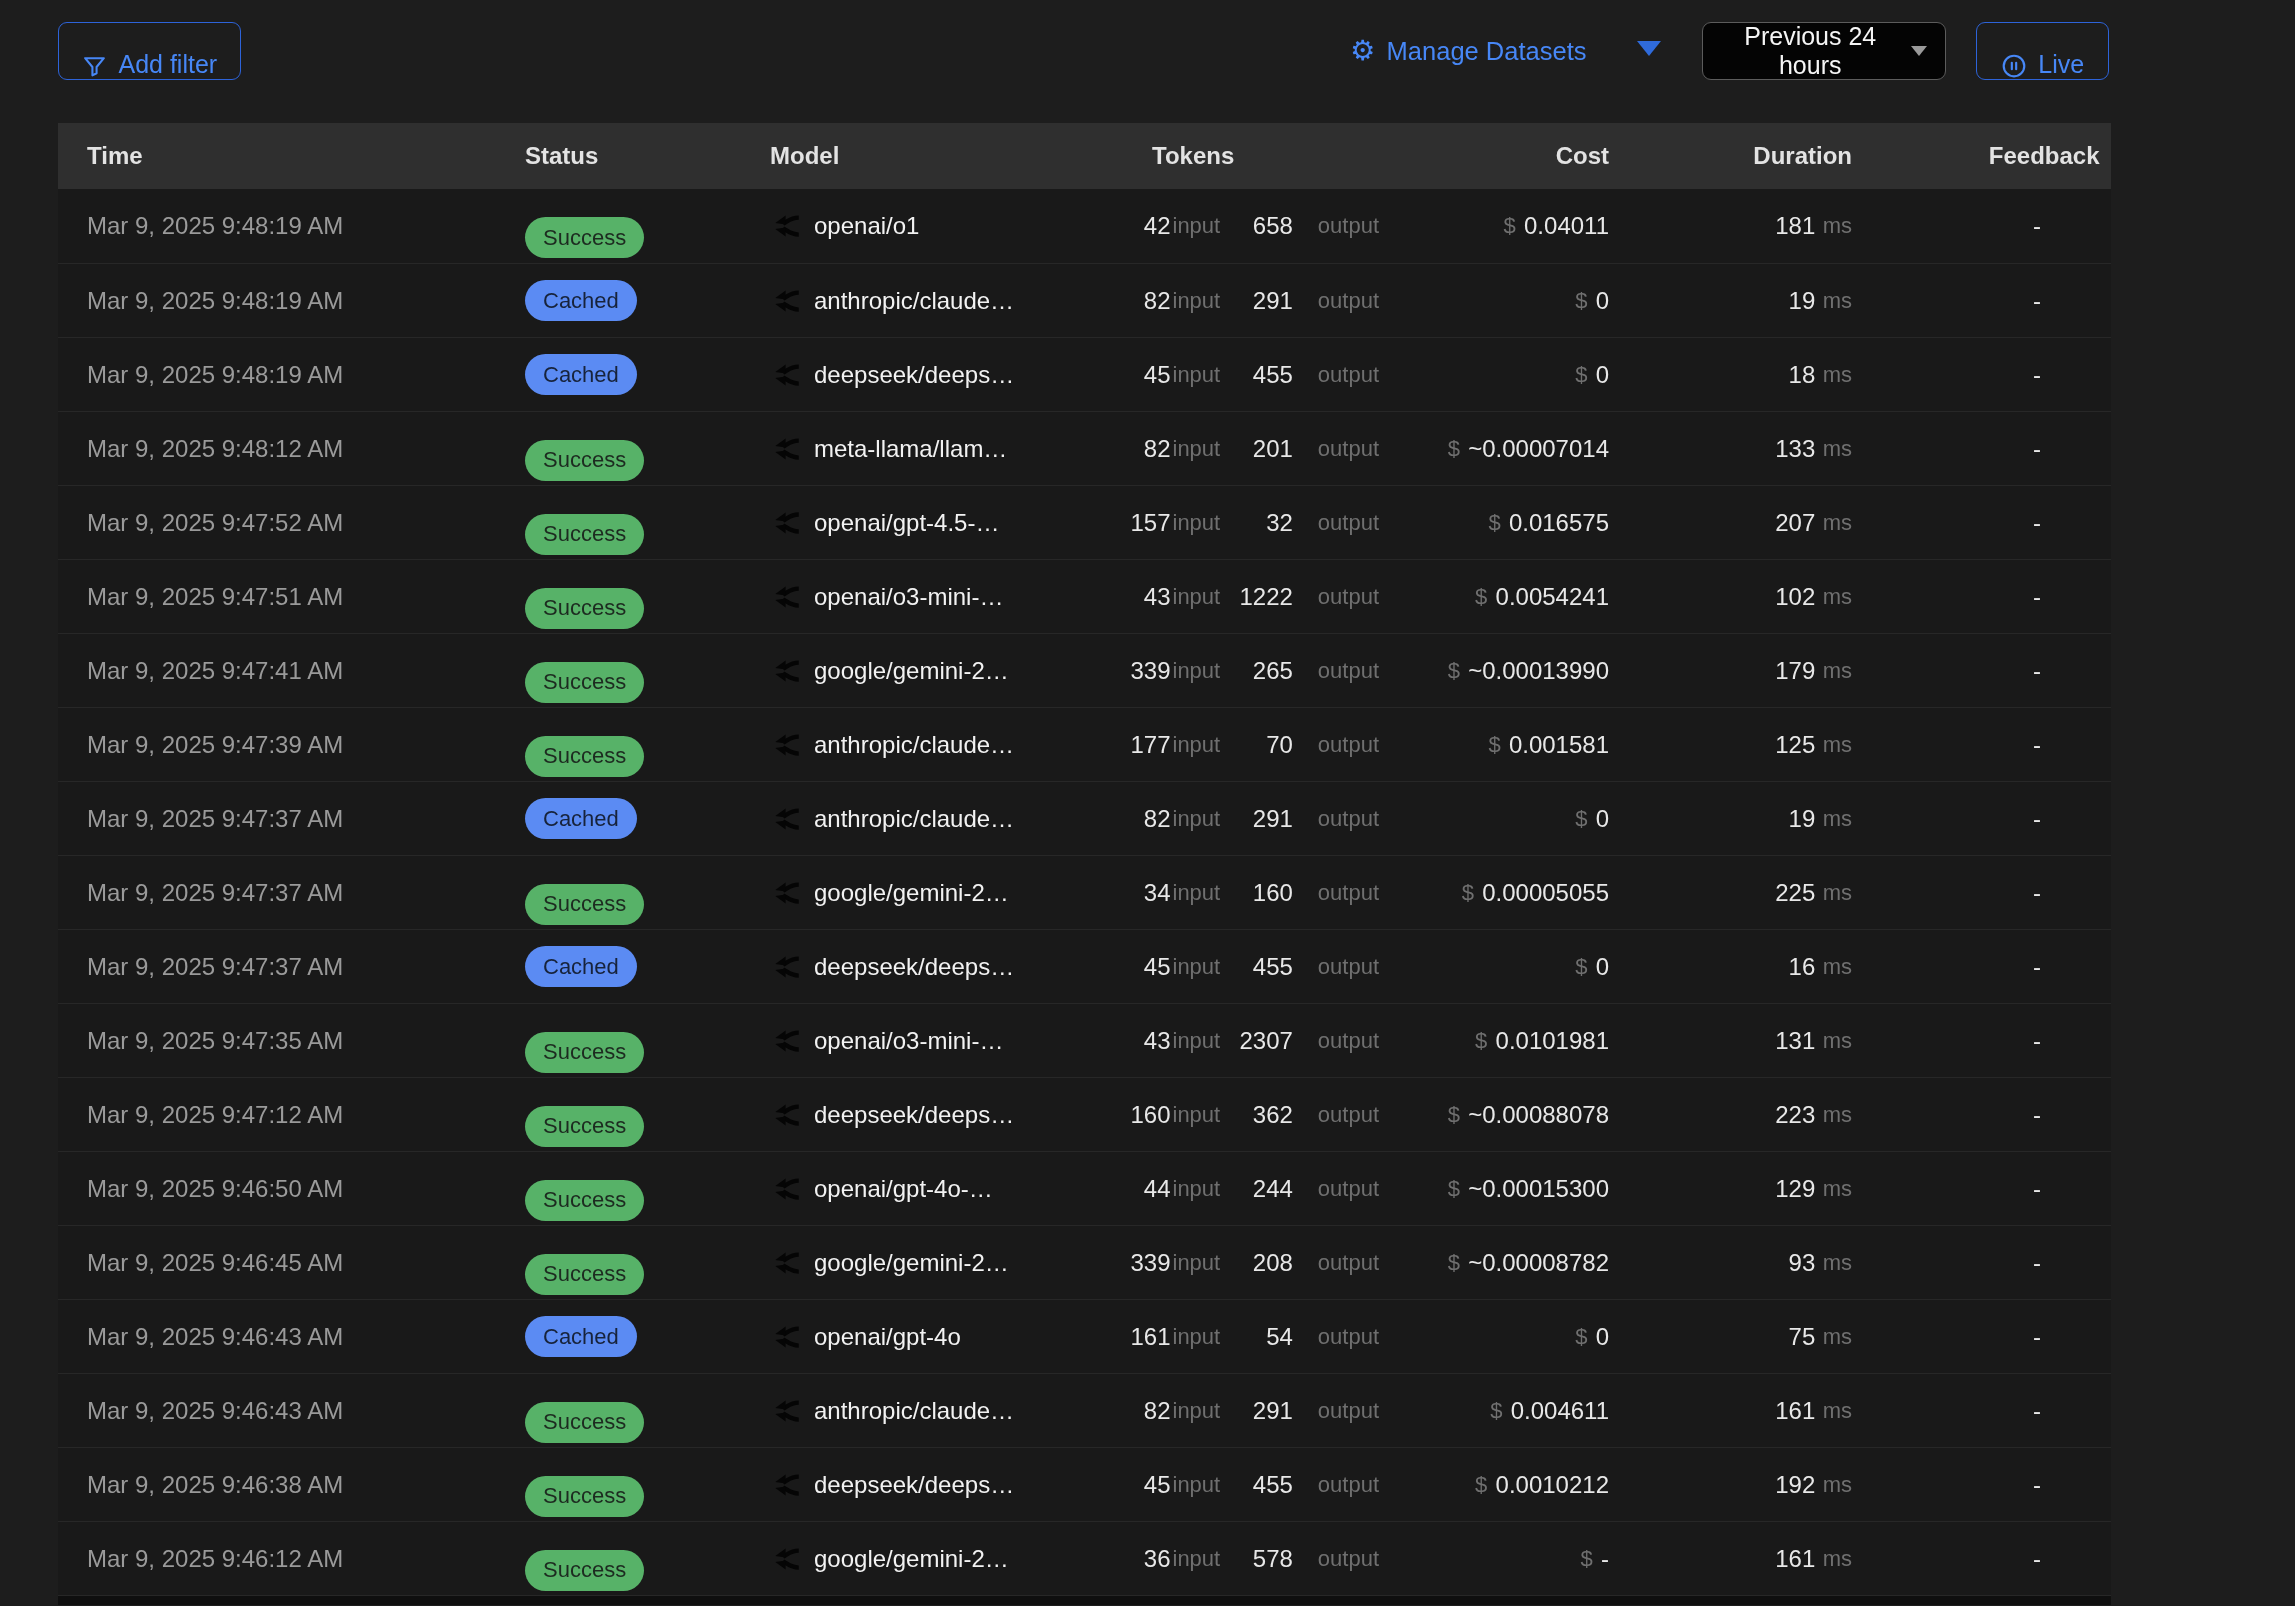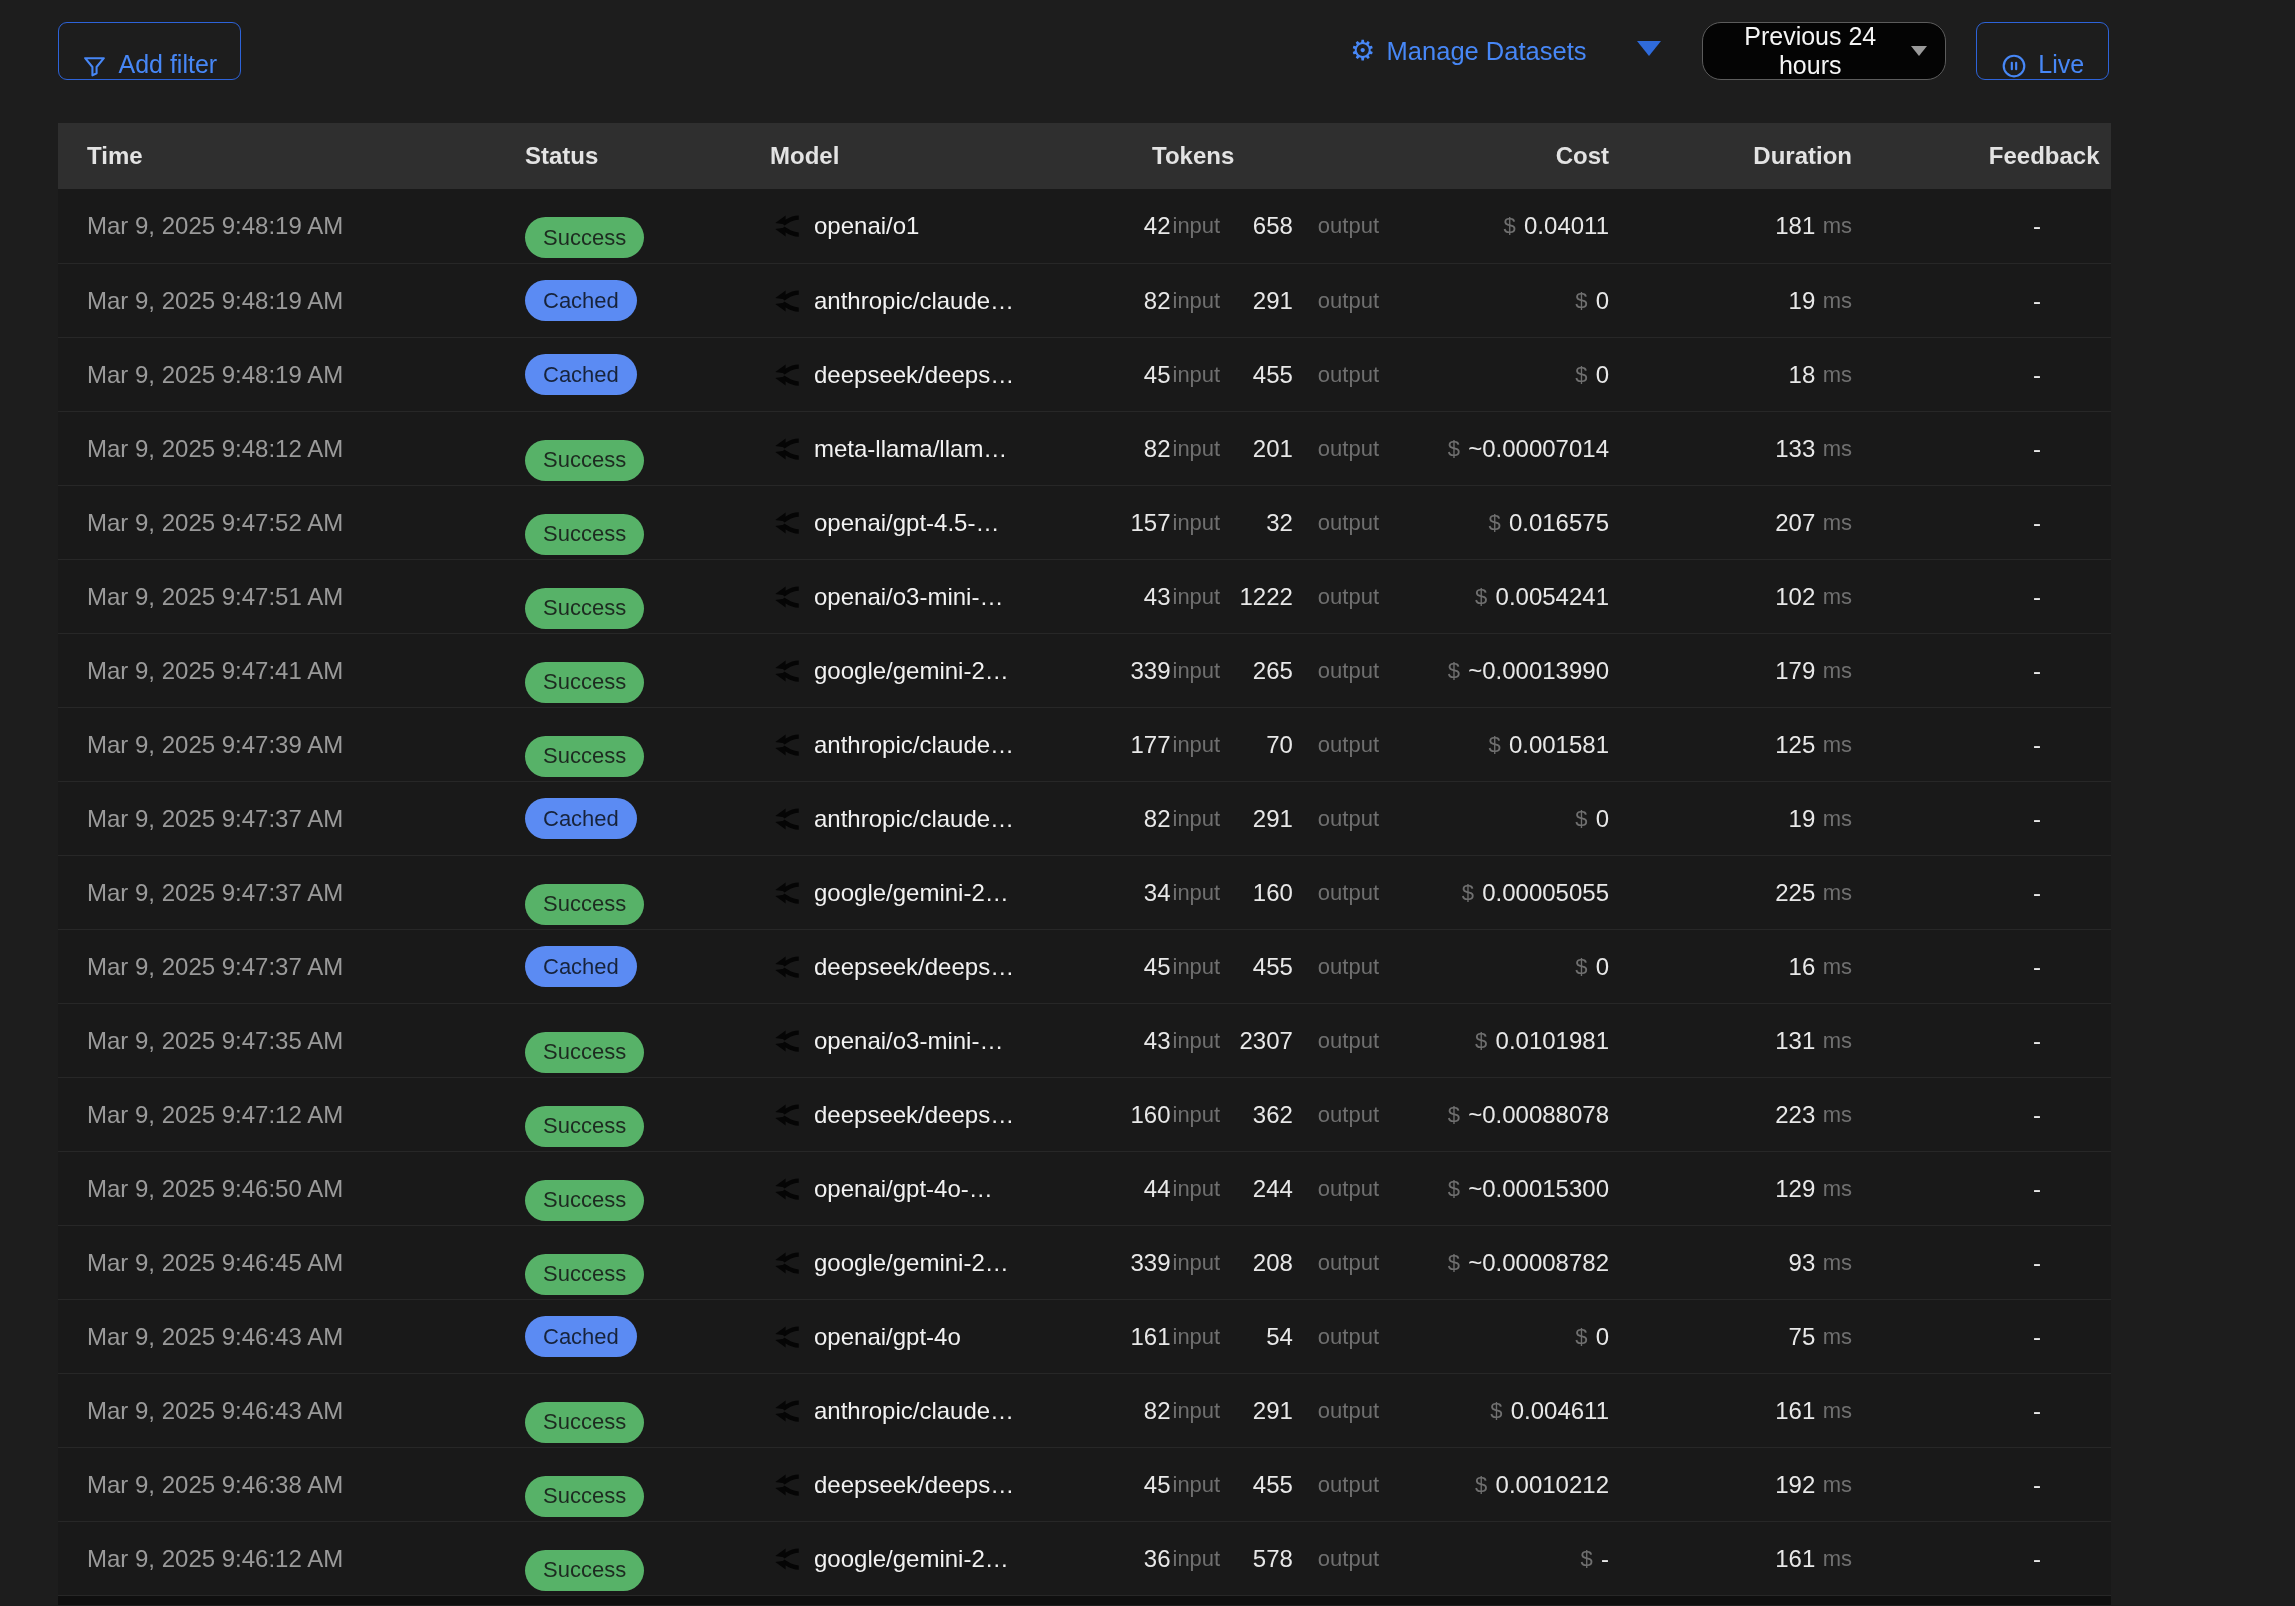--- a/index.html
+++ b/index.html
@@ -27,21 +27,20 @@
   .gear-glyph { font-size:28px; line-height:1; }
   .dd-caret {
     position:absolute; left:1637px; top:41px; width:0; height:0; cursor:pointer;
     border-left:12.3px solid transparent; border-right:12.3px solid transparent;
     border-top:15.6px solid #2f6bdb;
   }
   .prev-range {
     left:1702px; width:244px; background:#040404;
     border-color:#5c5c5c; color:#f5f5f5; justify-content:space-between;
     padding:0 18px;
-    border-radius:19px;
   }
   .prev-caret {
     width:0; height:0;
     border-left:8.2px solid transparent; border-right:8.2px solid transparent;
     border-top:10.7px solid #9a9a9a;
   }
   .live-btn { left:1976px; width:133px; }
   .pause-circle { display:inline-flex; }
 
   .table { margin-left:58px; width:2053px; background:#191919; }

